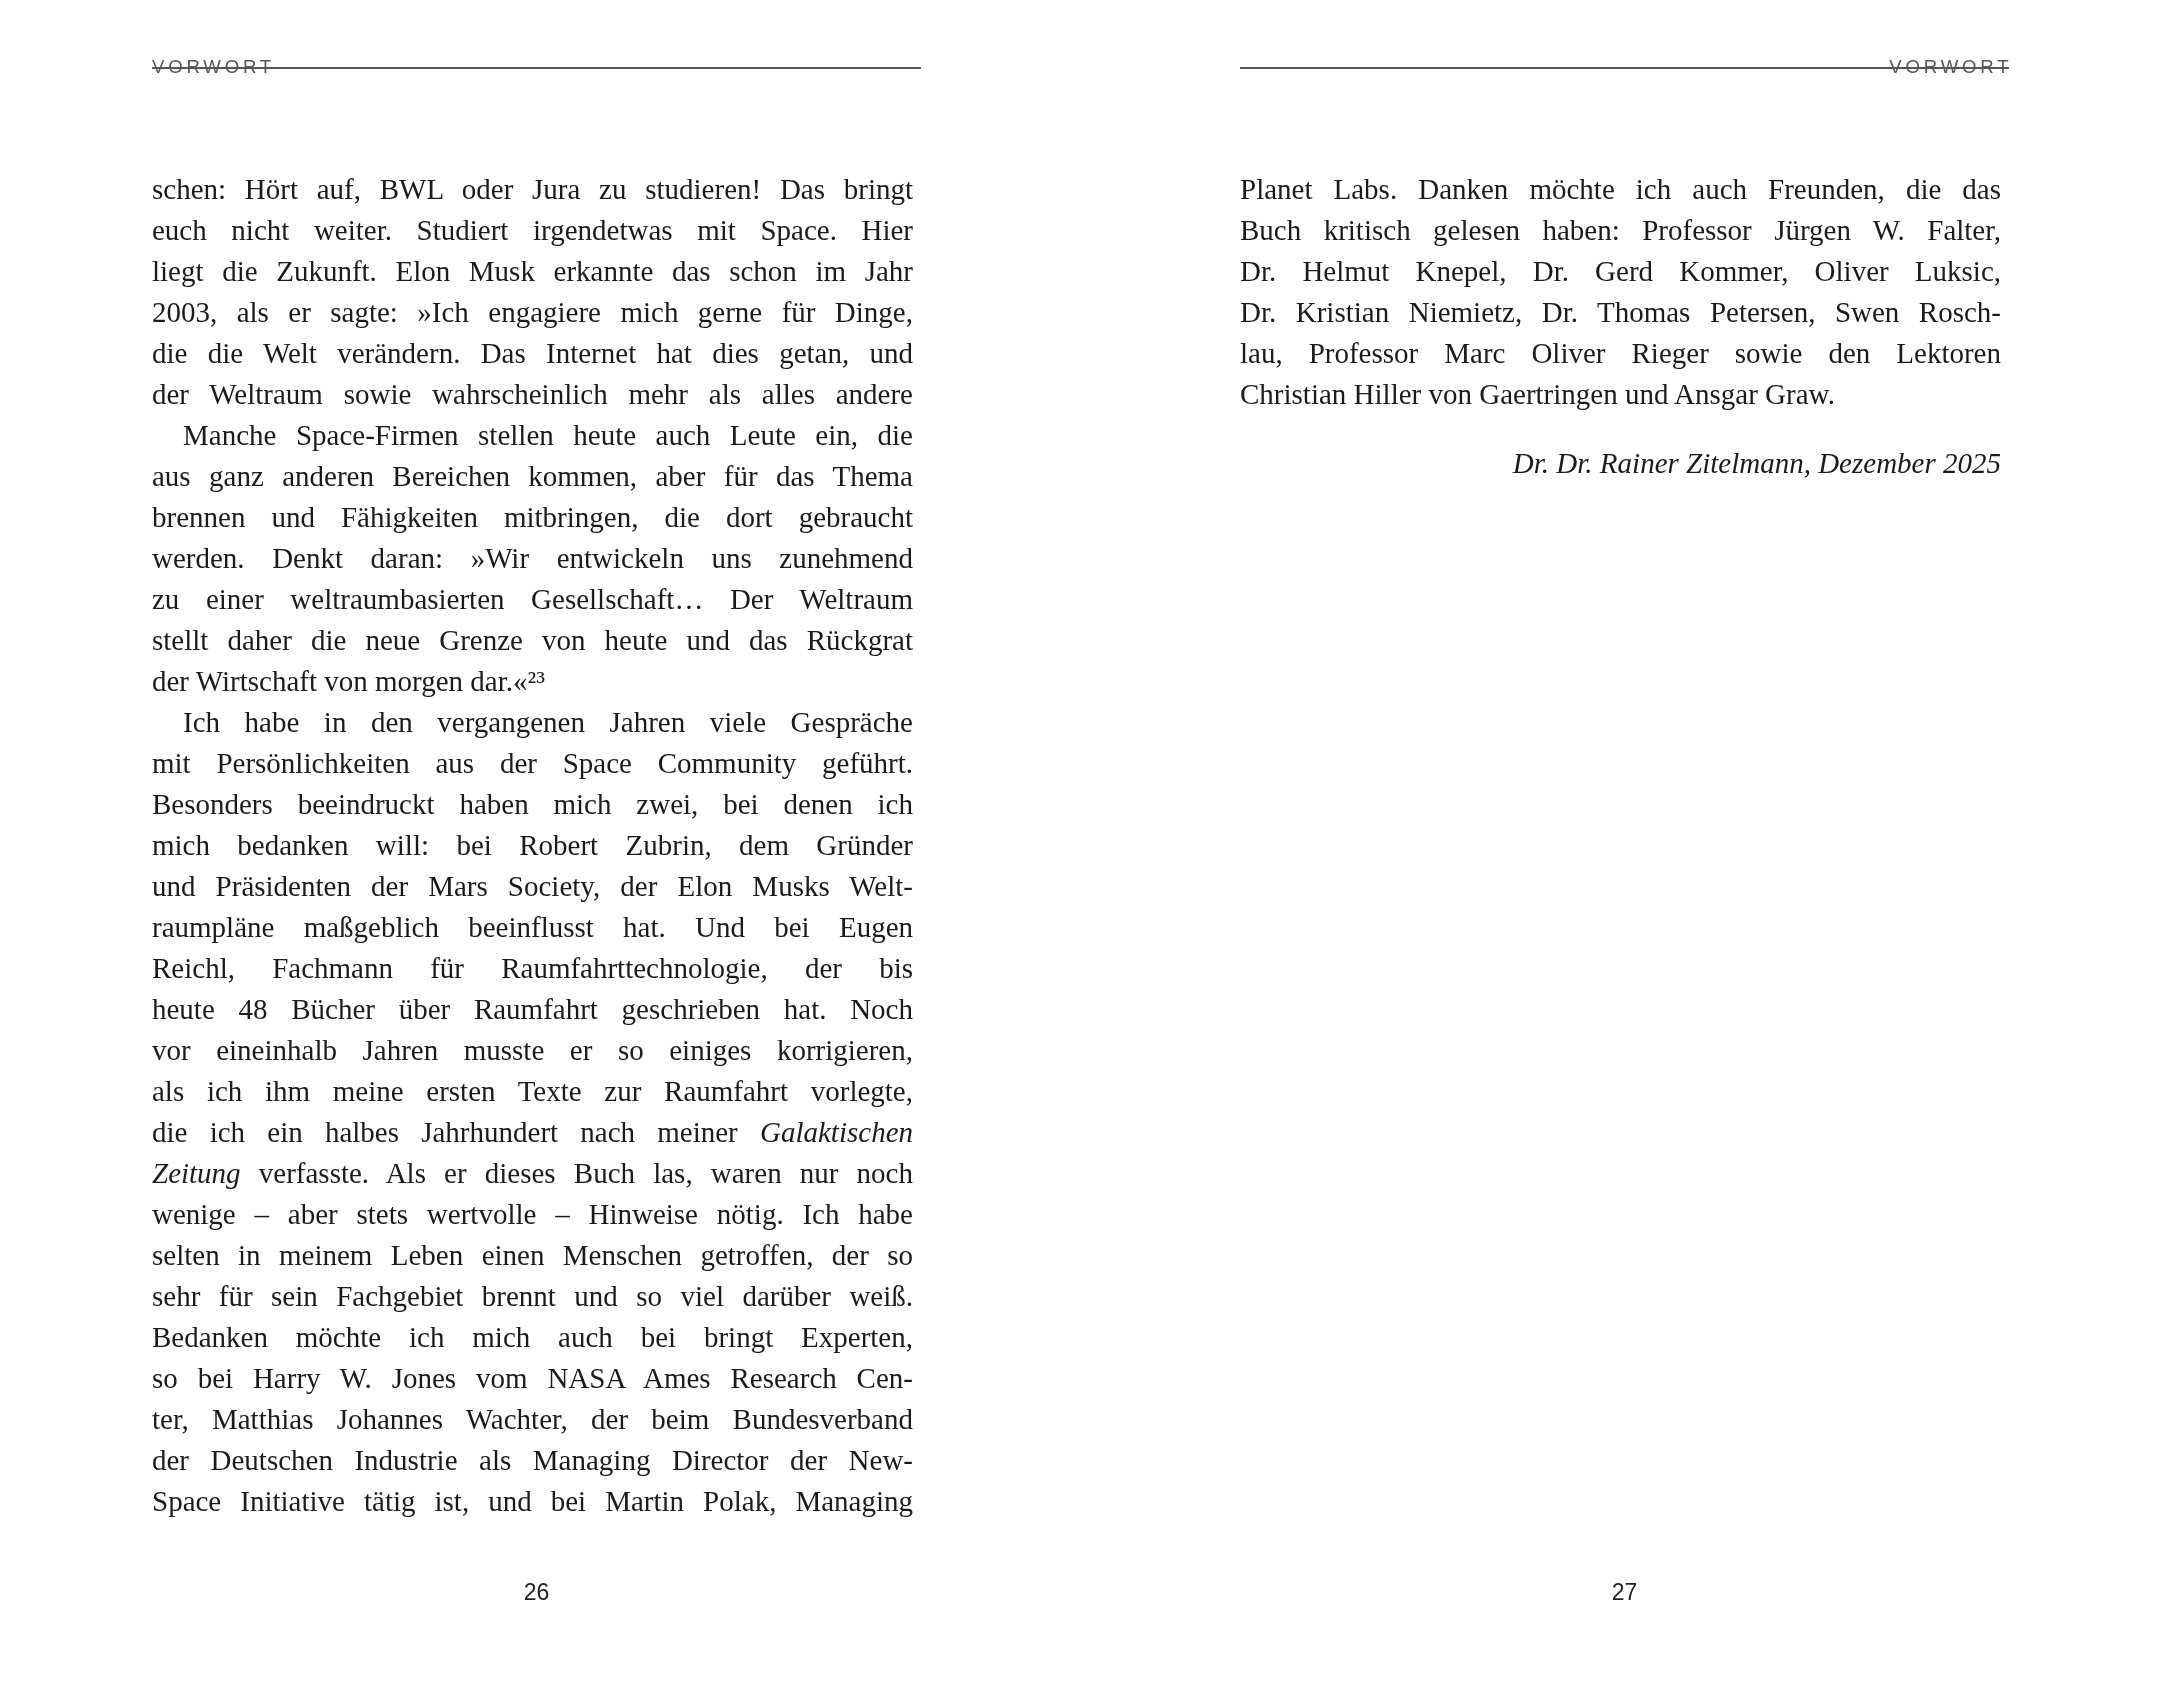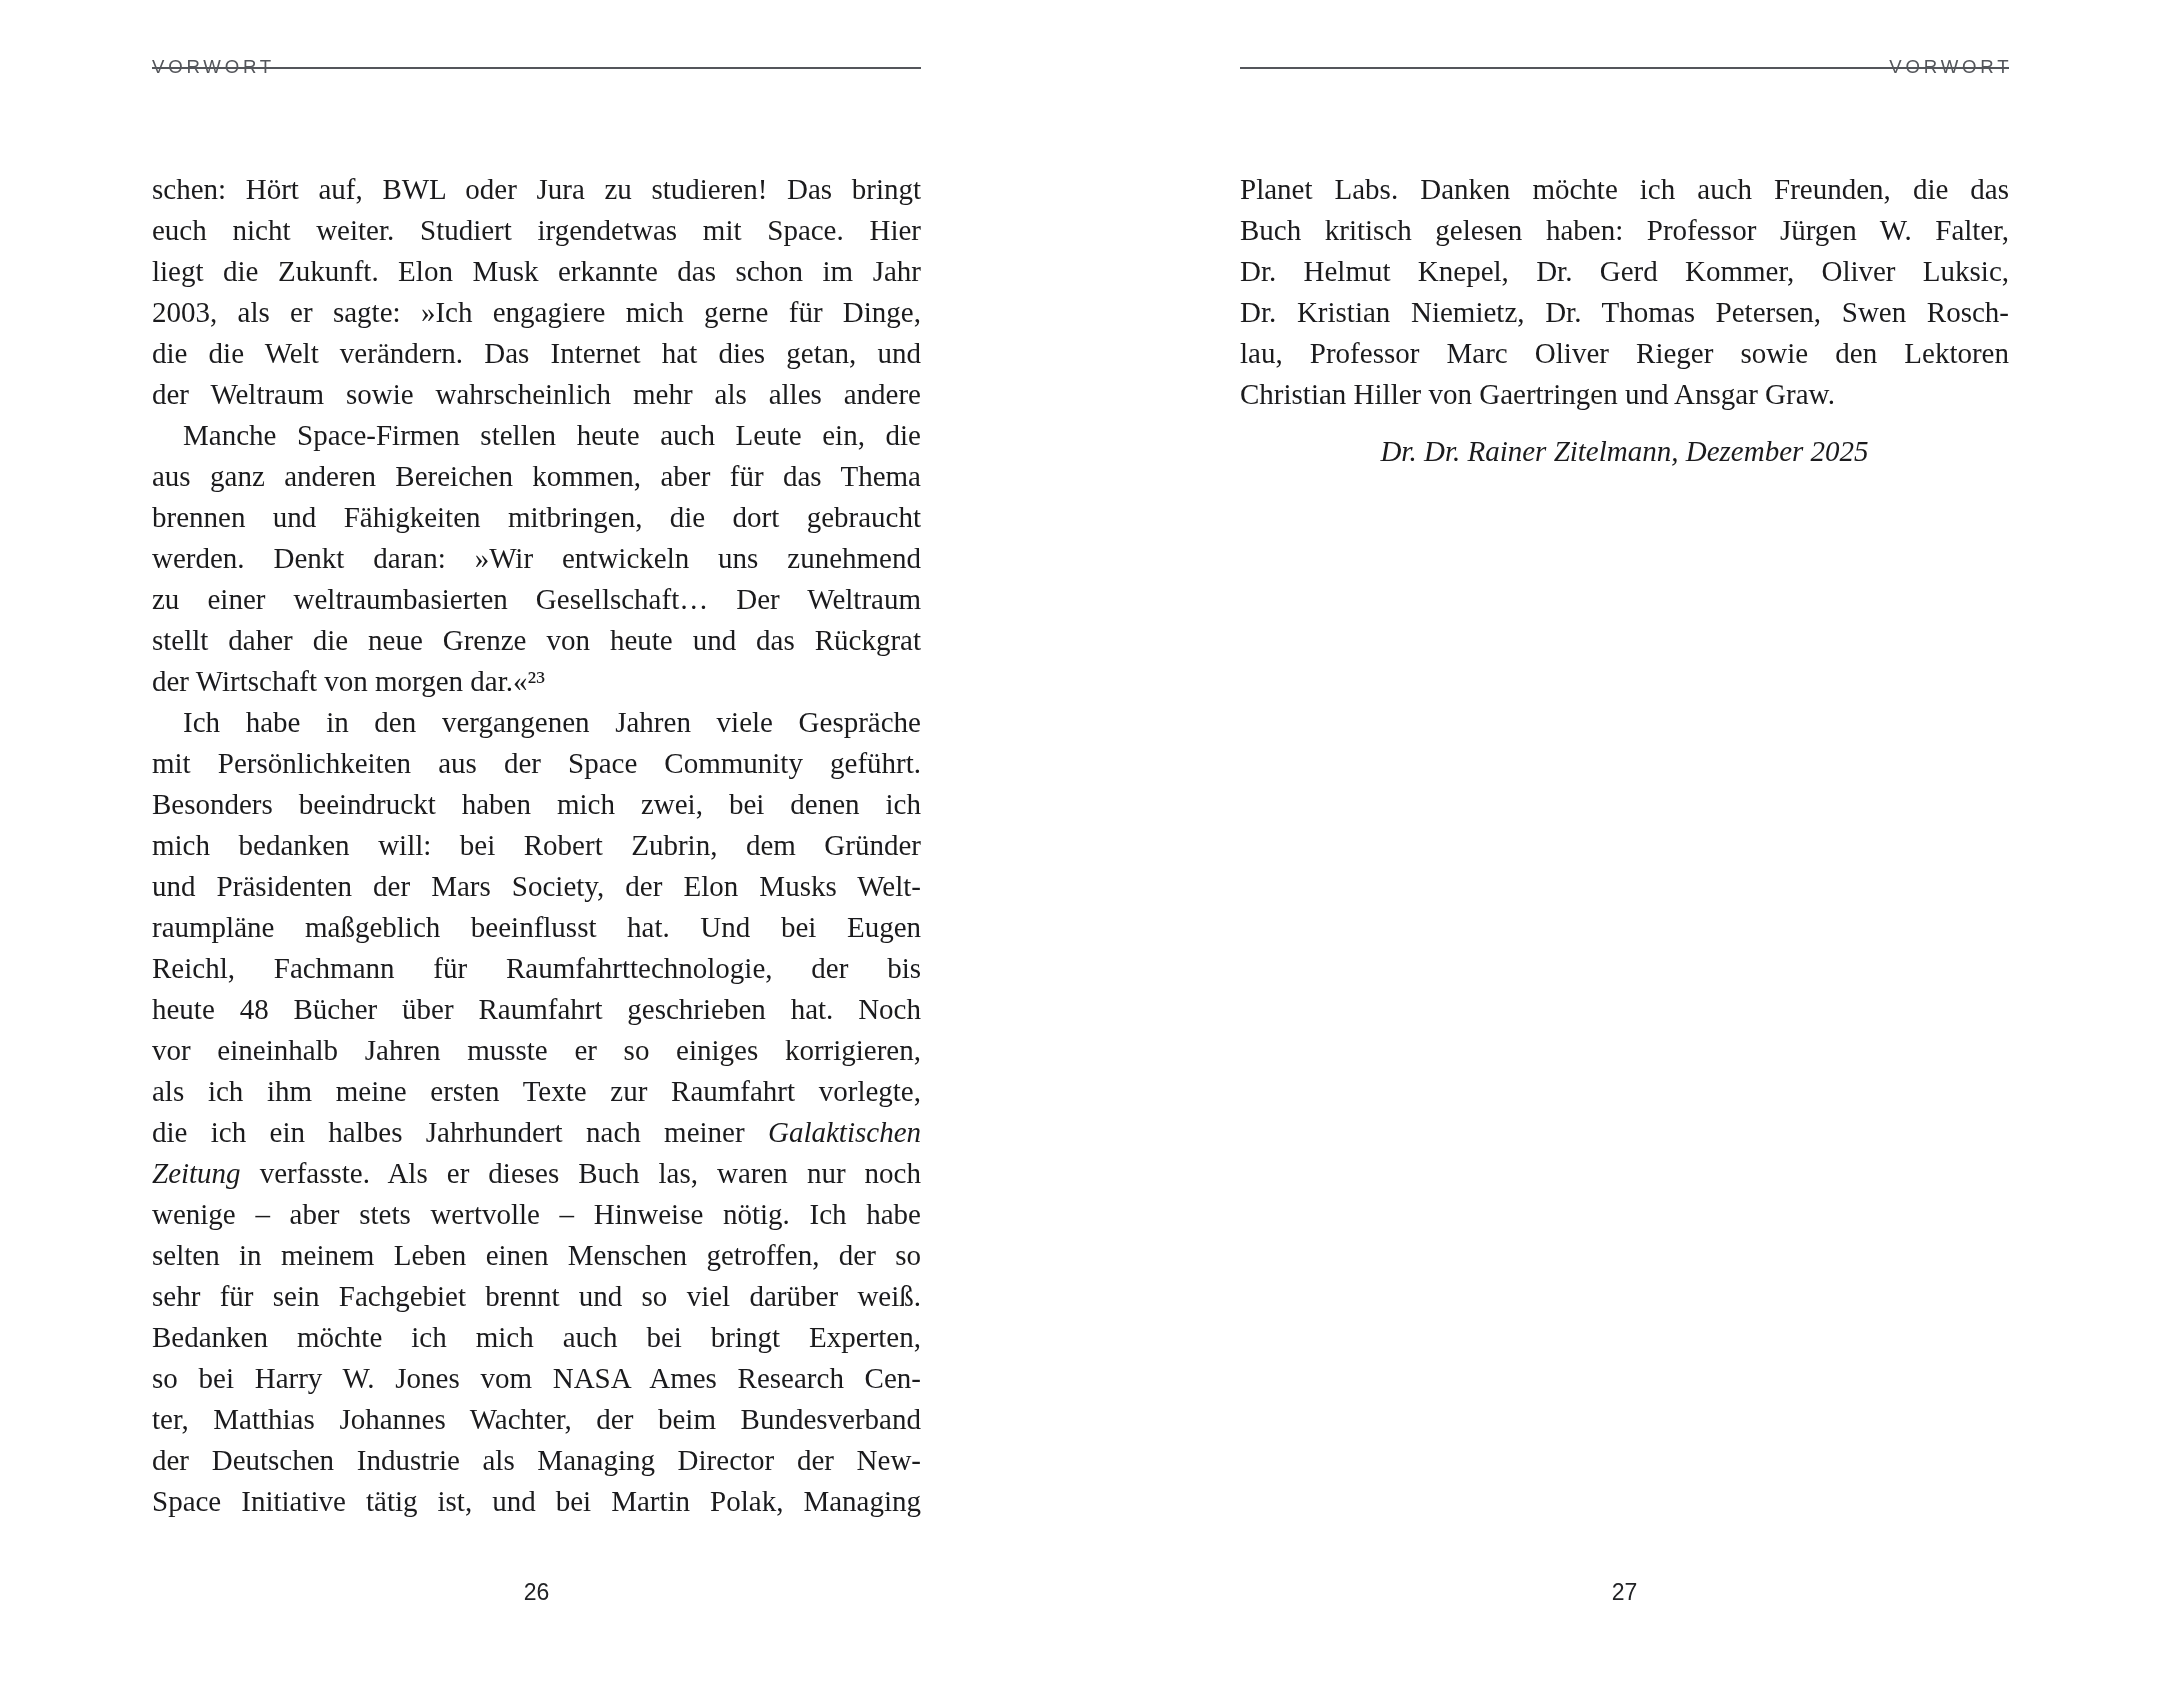--- a/index.html
+++ b/index.html
@@ -29,33 +29,33 @@
 
   .head-rule {
     position: absolute;
     top: 67px; left: 0; right: 0;
     height: 1.7px;
     background: #54565b;
   }
 
   .body-text {
     position: absolute;
-    top: 169px; left: 0; right: 0;
+    top: 169px; left: 0; right: 8px;
     font-size: 29px;
     line-height: 41px;
     color: #1b1b1d;
     font-family: Liberation Serif, serif;
   }
   .line { text-align: justify; text-align-last: justify; text-justify: inter-word; hyphens: none; }
   .line.short { text-align-last: left; }
   .line.indent { text-indent: 31px; }
 
   .signature {
-    margin-top: 16px;
-    text-align: center;
+    margin-top: 28px;
+    text-align: right;
     font-style: italic;
   }
 
   .page-number {
     position: absolute;
     top: 1579px; left: 0; right: 0;
     text-align: center;
     font-family: "Liberation Sans", "DejaVu Sans", sans-serif;
     font-size: 23px;
     color: #222326;

